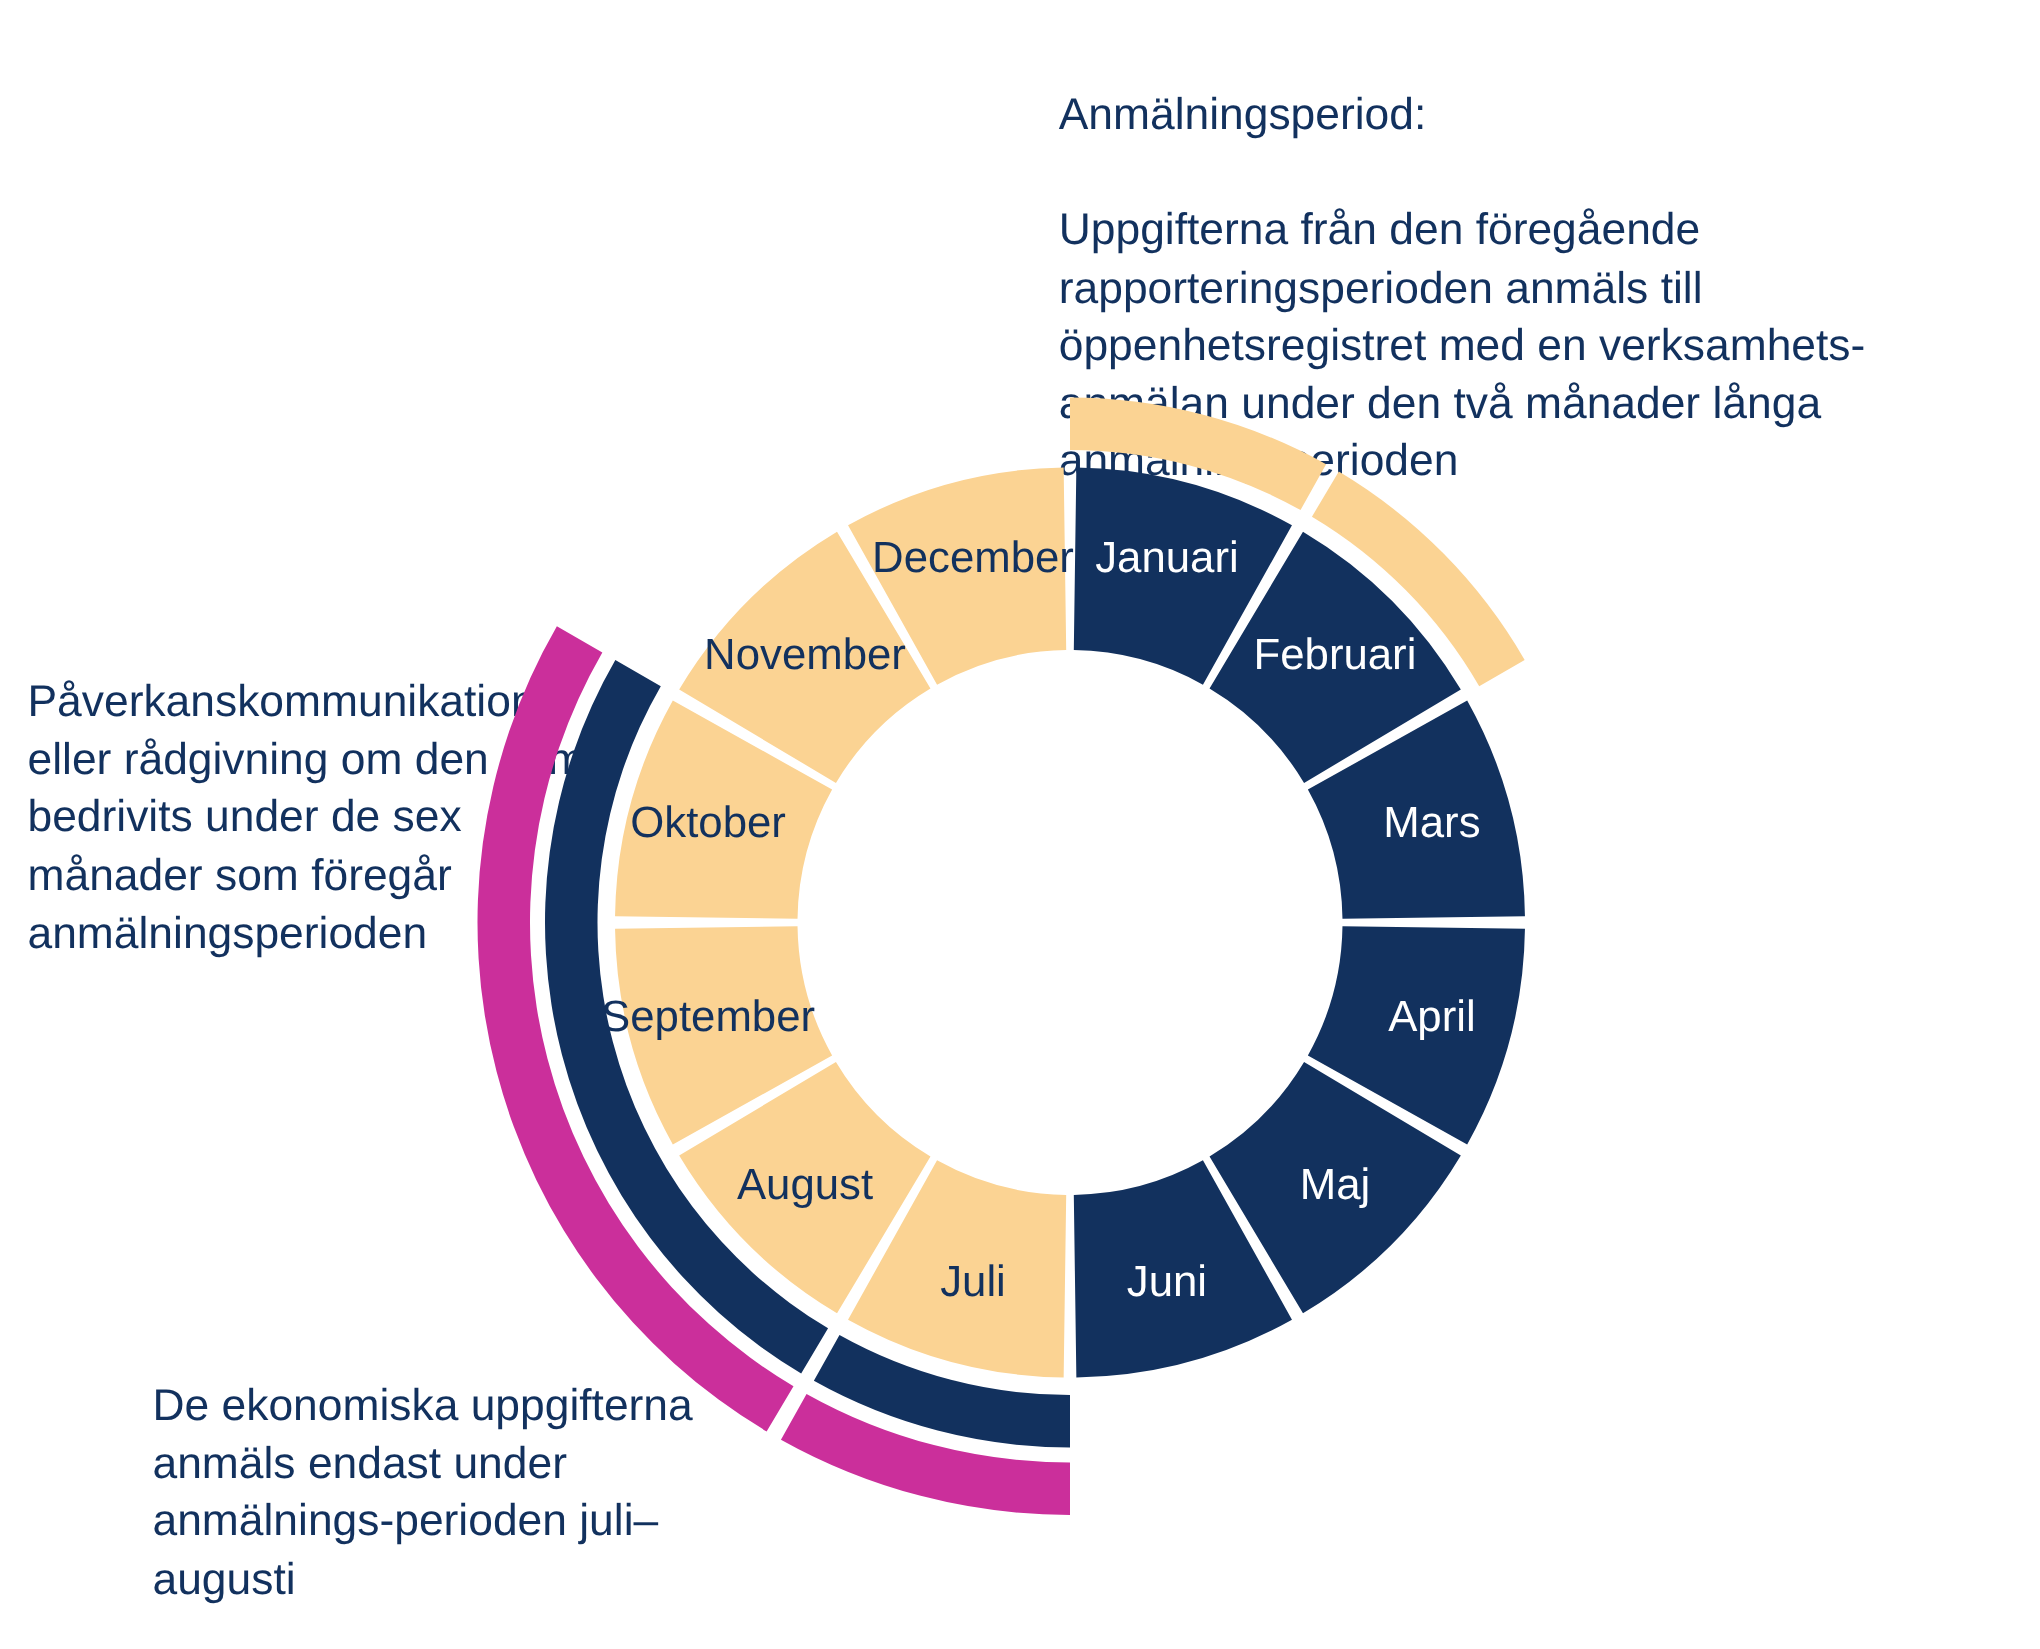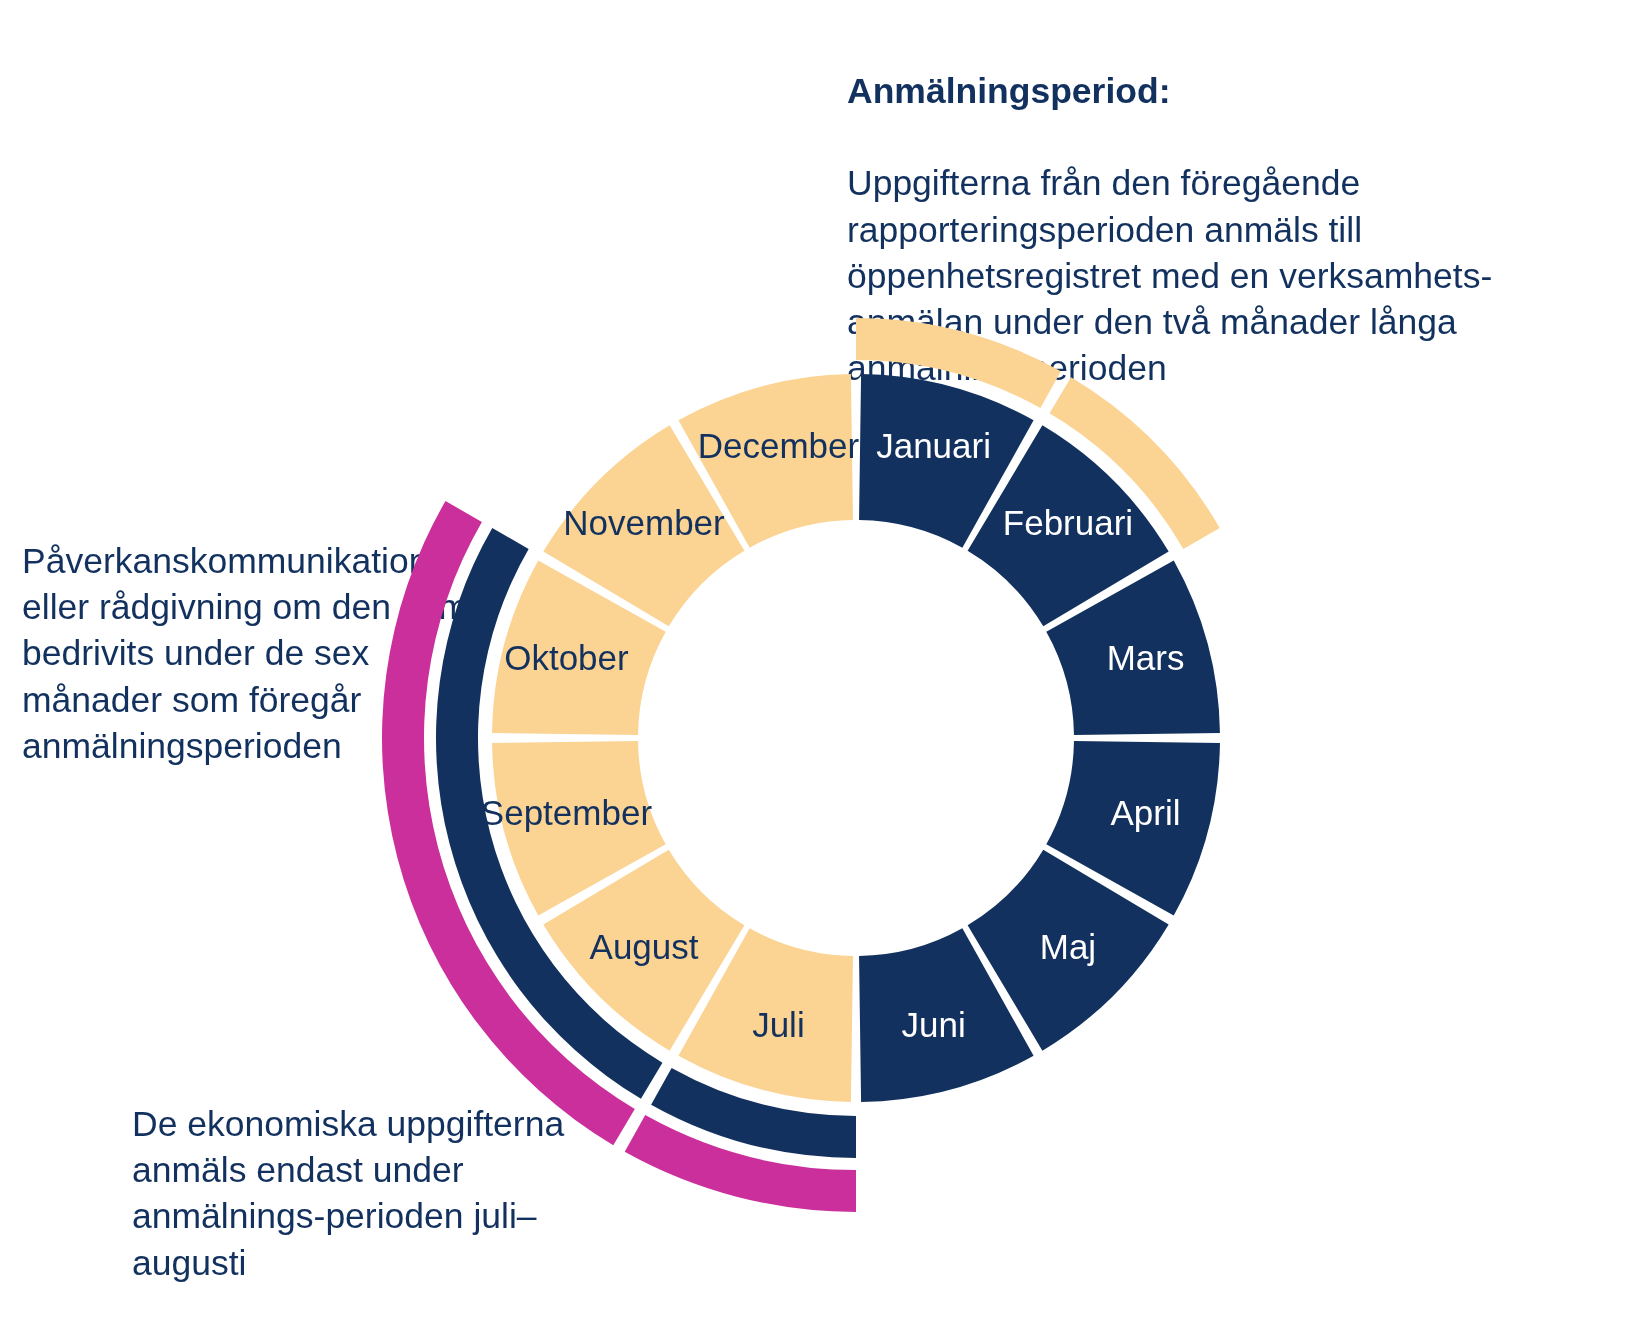--- a/index.html
+++ b/index.html
@@ -15,37 +15,37 @@
     font-family: "Liberation Sans", sans-serif;
     color: #12315e;
   }
   .textblock {
     position: absolute;
     color: #12315e;
     line-height: 1.30;
     white-space: pre-line;
   }
   .tb-title {
-    font-weight: bold;
+    font-weight: normal;
     display: block;
   }
   #anmalningsperiod-note {
     left: 847px;
     top: 22px;
     width: 740px;
     font-size: 35.5px;
   }
   #rapporteringsperiod-note {
     left: 22px;
     top: 492px;
     width: 470px;
     font-size: 35.5px;
   }
   #ekonomiska-note {
-    left: 132px;
+    left: 122px;
     top: 1055px;
     width: 470px;
     font-size: 35.5px;
   }
   #wheel-figure {
     position: absolute;
     left: 0;
     top: 0;
     width: 1632px;
     height: 1319px;

